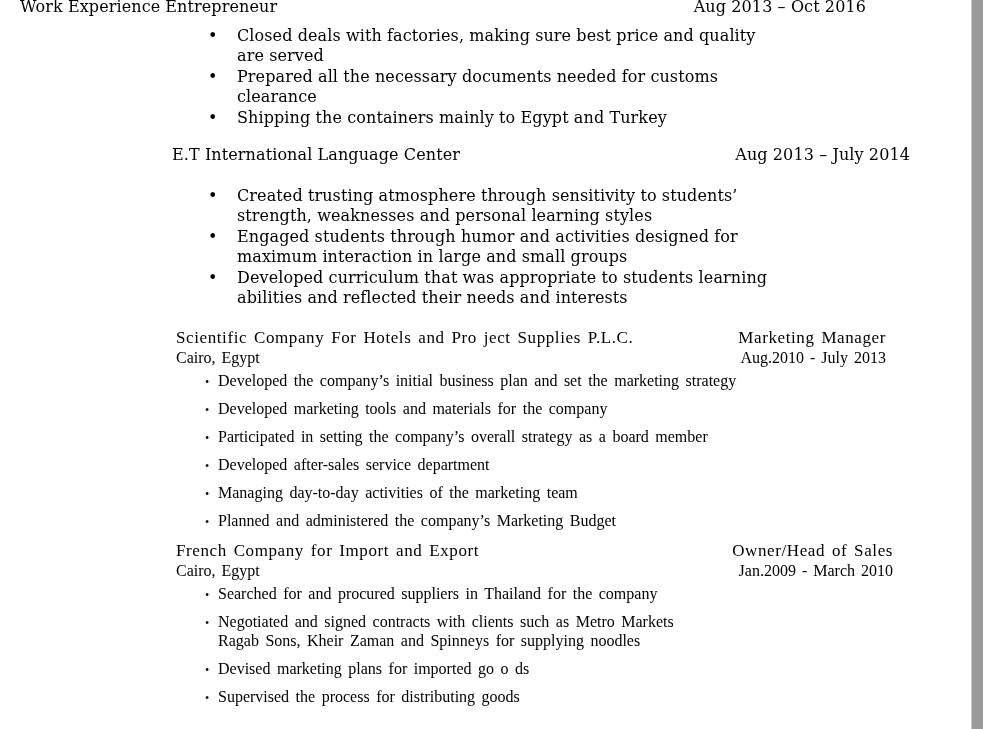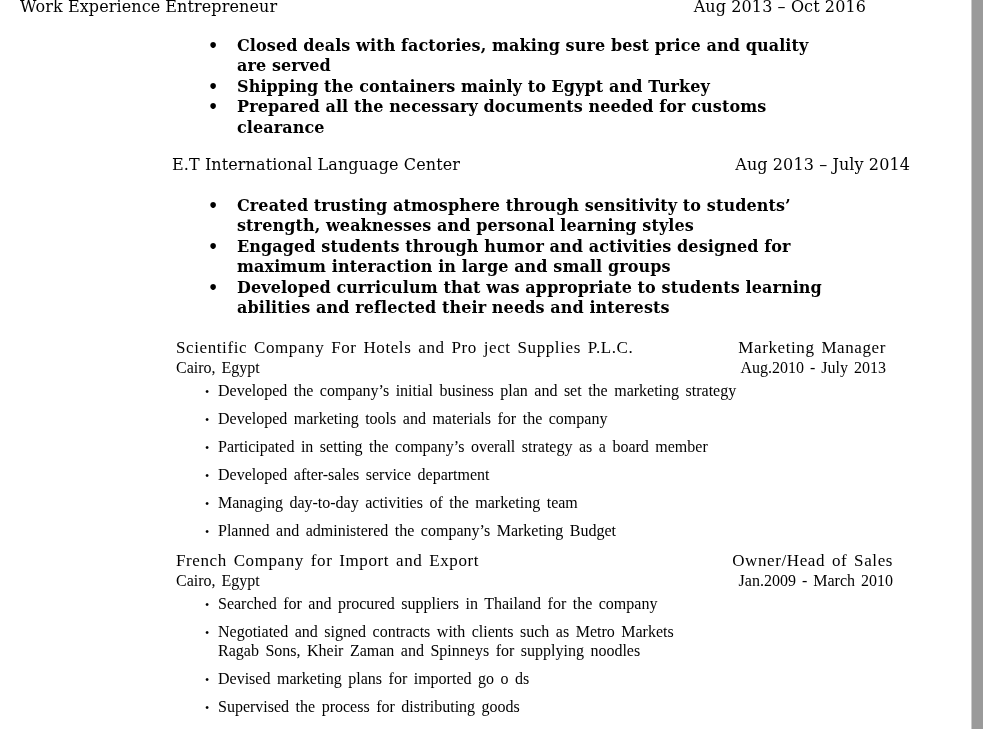--- a/index.html
+++ b/index.html
@@ -20,23 +20,22 @@
   
   .style-a {
     font-family: "DejaVu Serif", serif;
     font-size: 16px;
     line-height: 21px;
     letter-spacing: 0.1px;
   }
   .style-a .hdr { line-height: 20.5px; }
   .style-a ul {
     list-style: none;
-    margin: 18px 0 0 0;
+    margin: 8px 0 0 0;
     padding: 0 0 0 237px;
-    font-weight: bold;
   }
   .style-a li {
     position: relative;
     white-space: pre-line;
     line-height: 20.5px;
   }
   .style-a li::before {
     content: "\2022";
     position: absolute;
     left: -29px;
@@ -101,23 +100,23 @@
         <div class="line1"><span class="lbl">Work Experience</span><span class="title">Entrepreneur</span></div>
 
       </div>
       <div class="hdr-right">
             <div class="rline0">Aug 2013 – Oct 2016</div>
           </div>
     </div>
     <ul class="bullets">
           <li>Closed deals with factories, making sure best price and quality
 are served</li>
-          <li>Shipping the containers mainly to Egypt and Turkey</li>
           <li>Prepared all the necessary documents needed for customs
 clearance</li>
+          <li>Shipping the containers mainly to Egypt and Turkey</li>
         </ul>
   </section>
       <section class="section s2 style-a">
     <div class="hdr">
       <div class="hdr-left">
         <div class="line1"><span class="title">E.T International Language Center</span></div>
 
       </div>
       <div class="hdr-right">
             <div class="rline1">Aug 2013 – July 2014</div>

